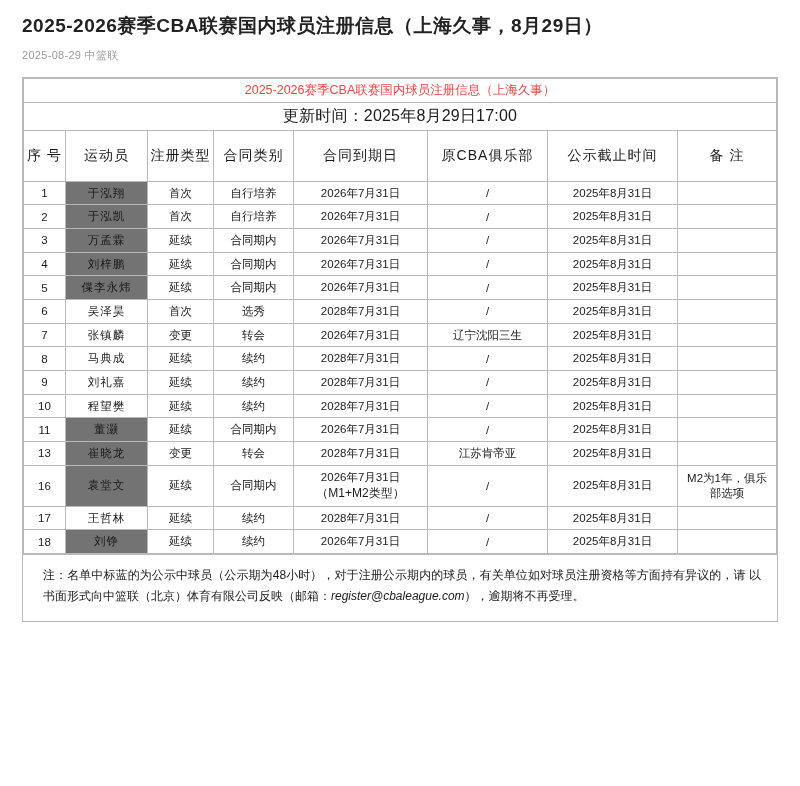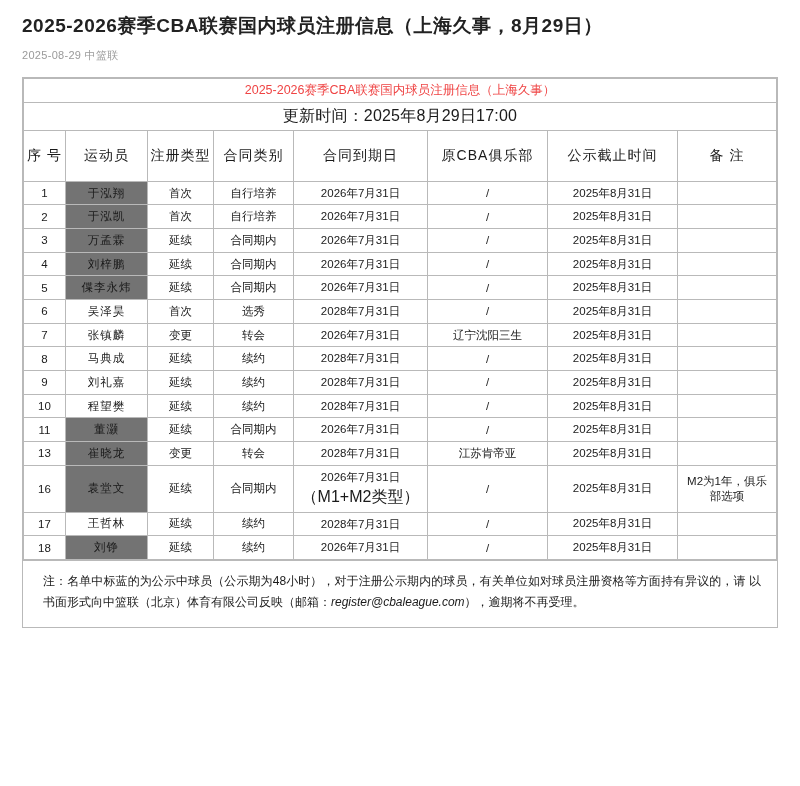--- a/index.html
+++ b/index.html
@@ -80,21 +80,21 @@
   .c-old { width: 120px; }
   .c-deadline { width: 130px; }
   .c-remark { }
   td.name {
     letter-spacing: 1px;
   }
   td.name.hl {
     background: #737373;
   }
   td.sub { line-height: 1.45; margin-top: 32px; }
-  td.sub .m2 { font-size: 16px; }
+  td.sub .m2 { font-size: 12px; }
   .note {
     margin: 0 22px;
     padding: 10px 16px 14px 20px;
     border: 1px solid #b9b9b9;
     border-top: none;
     font-size: 12px;
     line-height: 1.75;
     color: #1a1a1a;
     text-align: justify;
   }

